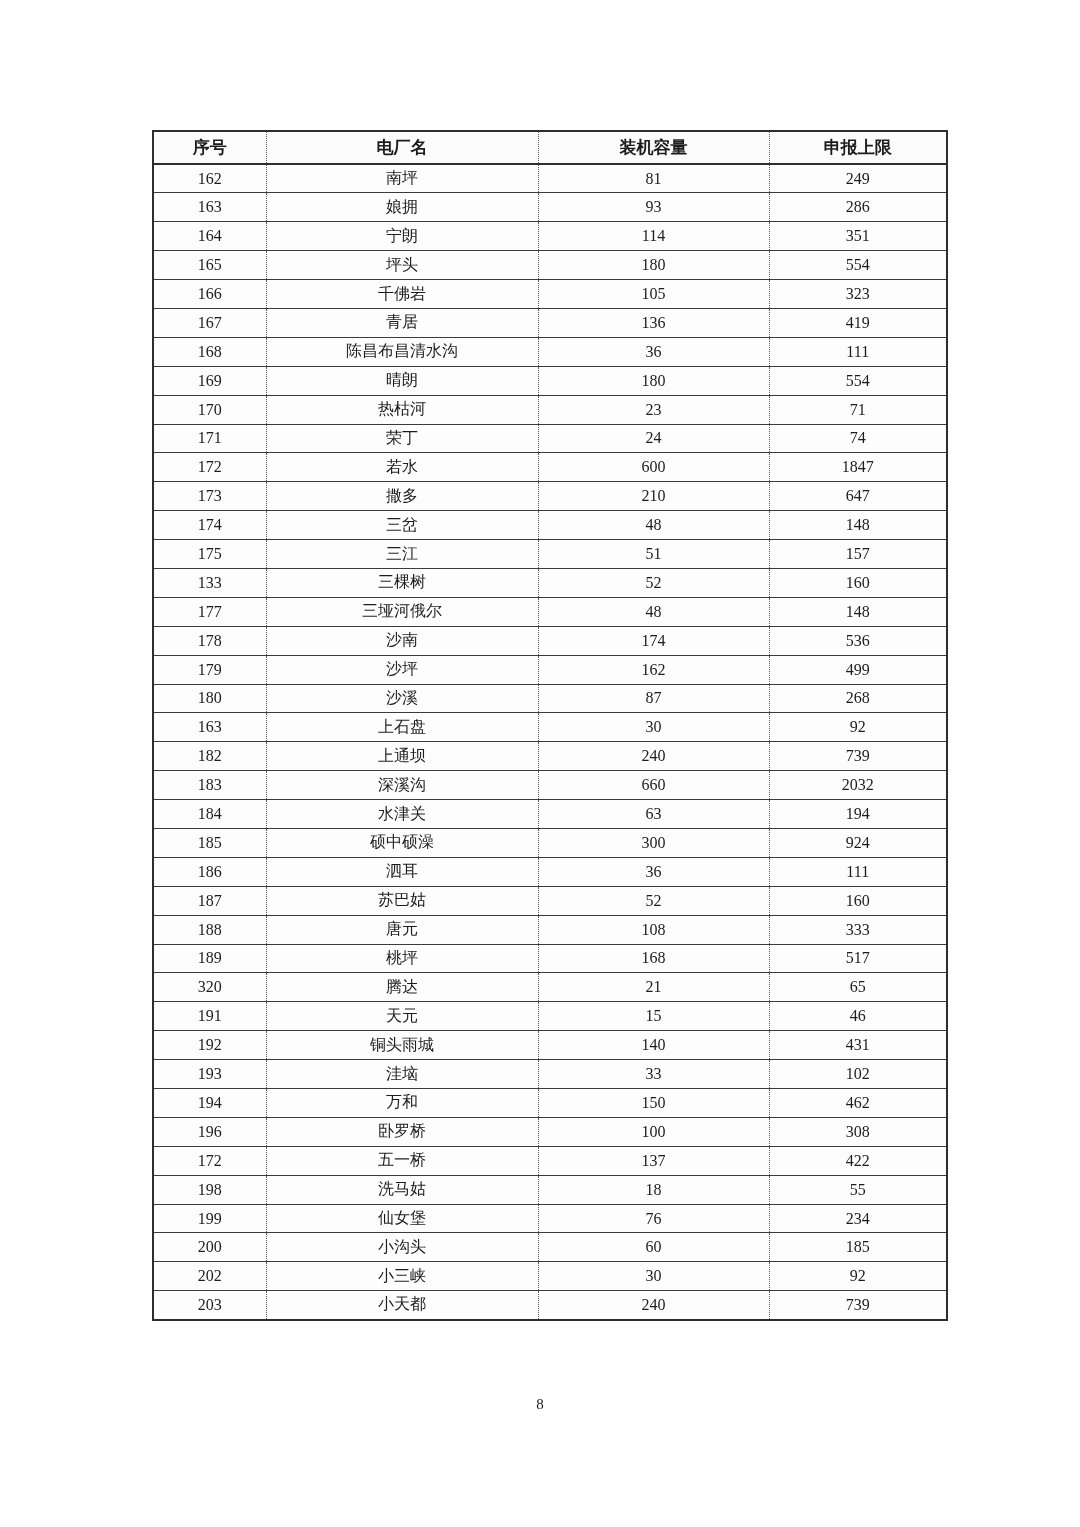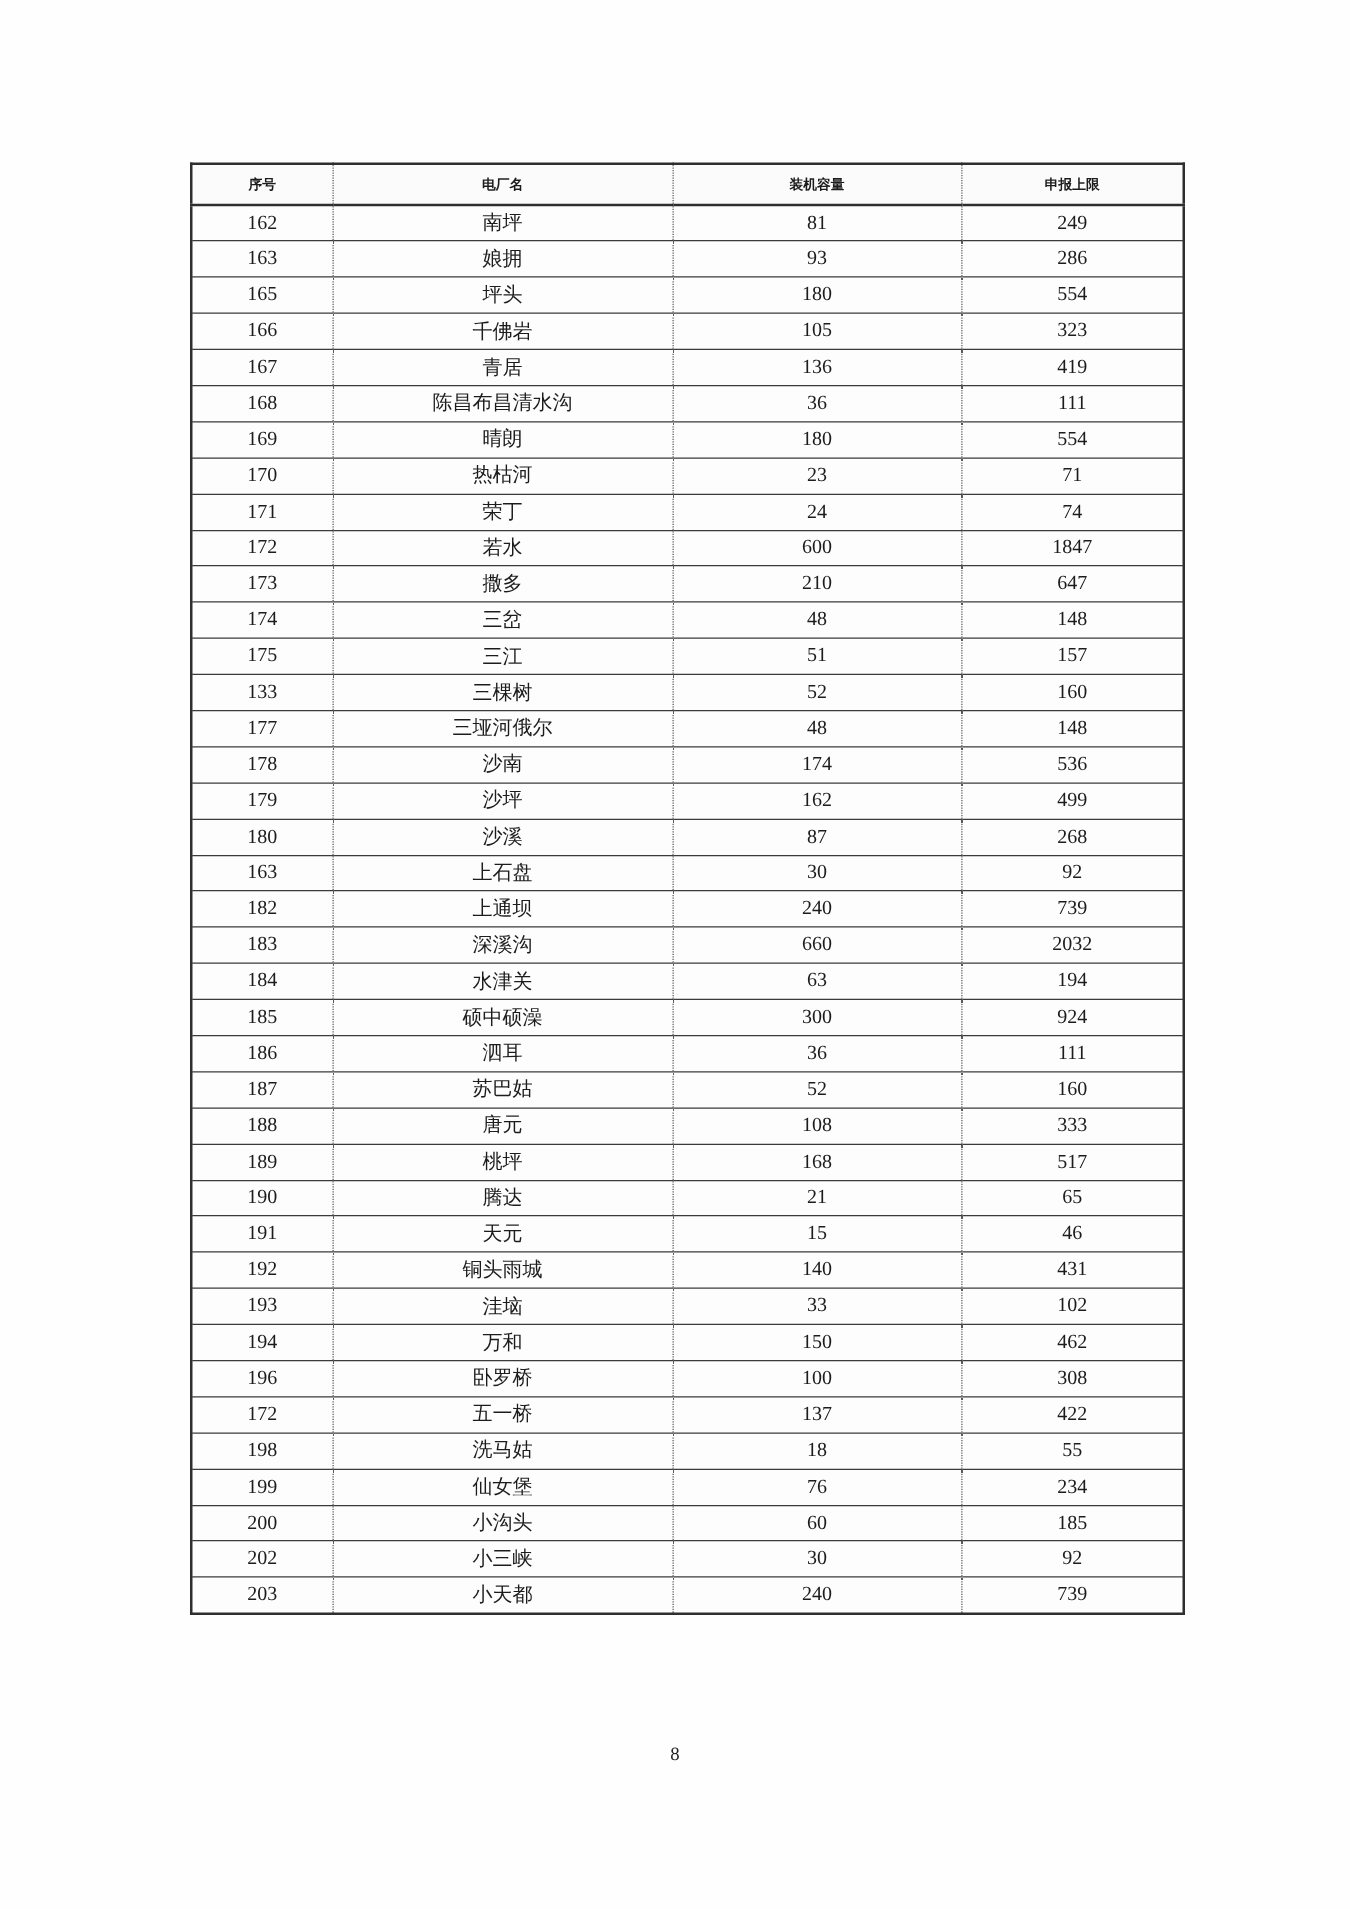--- a/index.html
+++ b/index.html
@@ -35,21 +35,21 @@
     border-top: 1px solid #3b3b3b;
     border-bottom: 1px solid #3b3b3b;
     text-align: center;
     vertical-align: middle;
     color: #1c1c1c;
     white-space: nowrap;
     overflow: hidden;
   }
   .plant-table thead th {
     height: 33px;
-    font-size: 11px;
+    font-size: 17px;
     font-weight: bold;
     border-bottom: 2px solid #2e2e2e;
     background: #fbfbfb;
   }
   .plant-table tbody td {
     height: 28.9px;
     font-size: 16px;
     font-weight: normal;
   }
   .page-number {
@@ -89,20 +89,26 @@
           <td>81</td>
           <td>249</td>
         </tr>
         <tr>
           <td>163</td>
           <td>娘拥</td>
           <td>93</td>
           <td>286</td>
         </tr>
         <tr>
+          <td>164</td>
+          <td>宁朗</td>
+          <td>114</td>
+          <td>351</td>
+        </tr>
+        <tr>
           <td>165</td>
           <td>坪头</td>
           <td>180</td>
           <td>554</td>
         </tr>
         <tr>
           <td>166</td>
           <td>千佛岩</td>
           <td>105</td>
           <td>323</td>
@@ -239,21 +245,21 @@
           <td>108</td>
           <td>333</td>
         </tr>
         <tr>
           <td>189</td>
           <td>桃坪</td>
           <td>168</td>
           <td>517</td>
         </tr>
         <tr>
-          <td>190</td>
+          <td>320</td>
           <td>腾达</td>
           <td>21</td>
           <td>65</td>
         </tr>
         <tr>
           <td>191</td>
           <td>天元</td>
           <td>15</td>
           <td>46</td>
         </tr>

